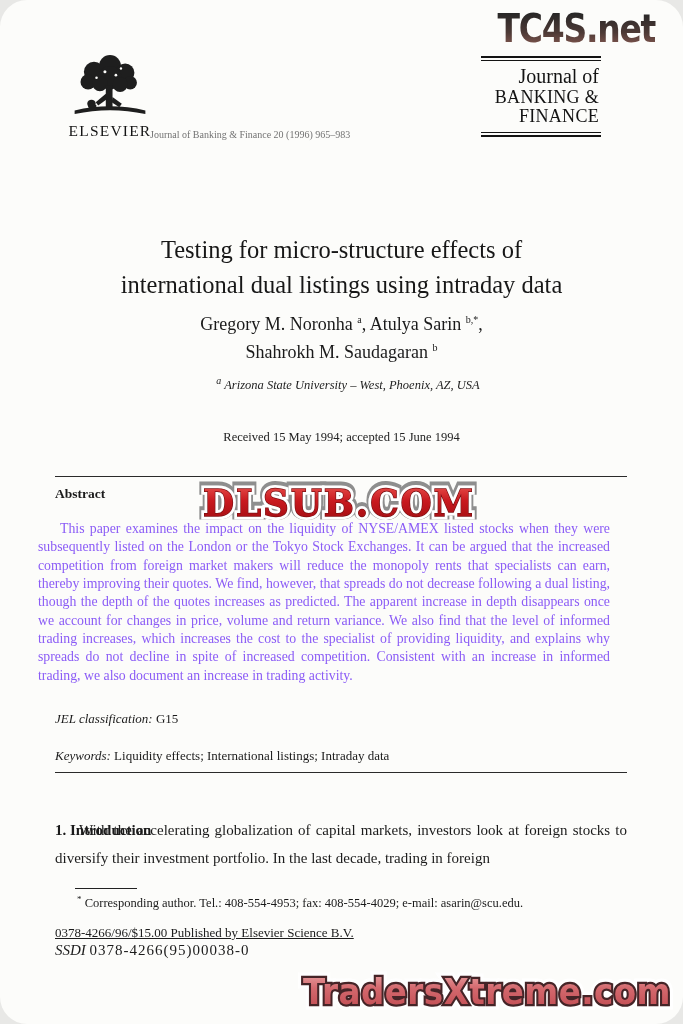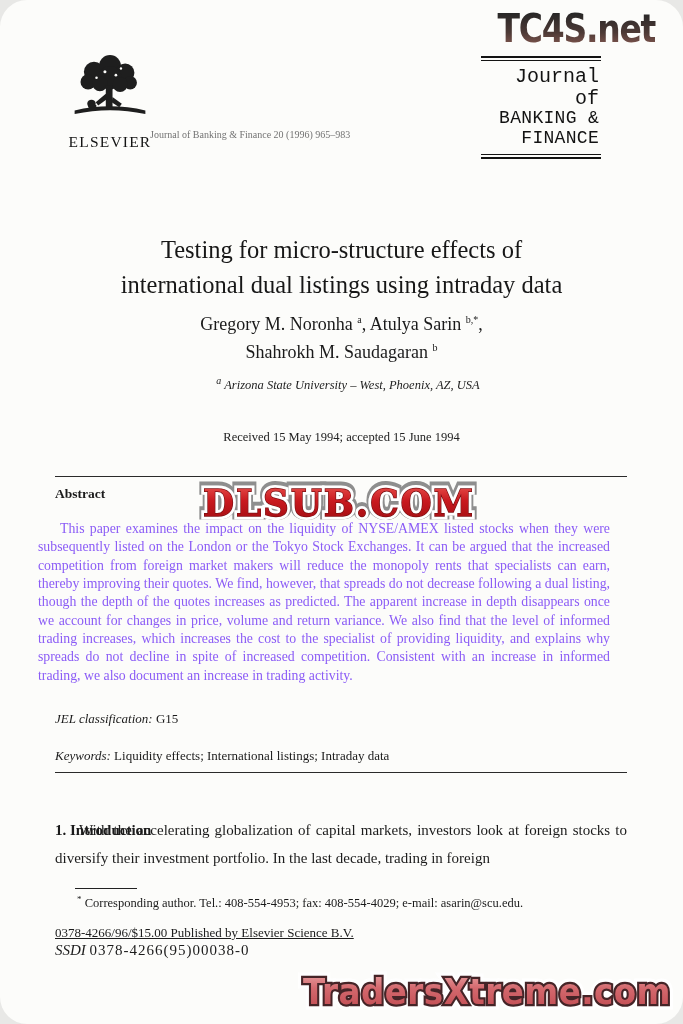--- a/index.html
+++ b/index.html
@@ -11,30 +11,30 @@
 
   
   .wm-top { position:absolute; top:3px; right:24px; width:175px; height:50px; }
   .wm-mid { position:absolute; left:193px; top:478px; width:292px; height:54px; z-index:5; }
   .wm-bottom { position:absolute; left:291px; top:964px; width:392px; height:56px; z-index:5; }
   .wm-top svg, .wm-mid svg, .wm-bottom svg { display:block; width:100%; height:100%; }
 
   
   .logo-block { position:absolute; left:58px; top:55px; width:104px; text-align:center; }
   .logo-svg { width:86px; height:64px; display:block; margin:0 auto; }
-  .logo-word { font-size:15.5px; letter-spacing:1.2px; margin-top:14px; color:#141414; }
+  .logo-word { font-size:15.5px; letter-spacing:1.2px; margin-top:3px; color:#141414; }
 
   .citation { position:absolute; left:150px; top:129px; width:330px; text-align:left; font-size:10px; color:#737373; }
 
   .masthead { position:absolute; left:481px; top:56px; width:120px; }
   .m-rule-thick { height:0; border-top:2.5px solid #131313; }
   .m-rule-thin  { height:0; border-top:1px solid #131313; margin-top:2px; }
   .m-rule-thin2 { height:0; border-top:1px solid #131313; }
   .m-rule-thick2{ height:0; border-top:2.5px solid #131313; margin-top:2px; }
-  .m-text { padding:5px 2px 6px 0; text-align:right; line-height:1.08; color:#131313;font-family:Liberation Mono, monospace; }
+  .m-text { padding:5px 2px 6px 0; text-align:right; line-height:1.08; color:#131313; }
   .m-line1 { font-size:20px; }
   .m-line2 { font-size:18px; letter-spacing:0.3px; }
   .m-line3 { font-size:18px; letter-spacing:0.3px; }
 
   
   .title { position:absolute; left:55px; top:233px; width:573px; text-align:center; font-size:24.5px; line-height:1.42; color:#171717; }
   .authors { position:absolute; left:55px; top:311px; width:573px; text-align:center; font-size:18px; line-height:1.55; color:#1a1a1a; }
   .authors sup, .affils sup { font-size:10px; }
   .affils { position:absolute; left:48px; top:373px; width:600px; text-align:center; font-style:italic; font-size:12.5px; line-height:1.5; color:#222; }
   .received { position:absolute; left:55px; top:430px; width:573px; text-align:center; font-size:12.5px; color:#222; }

